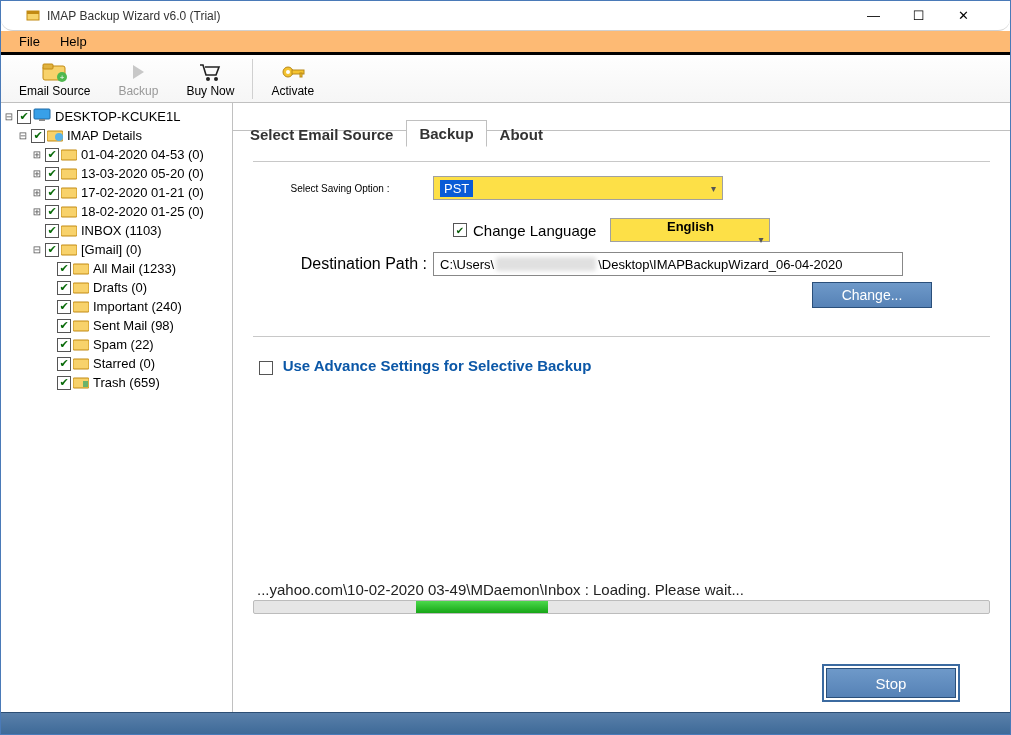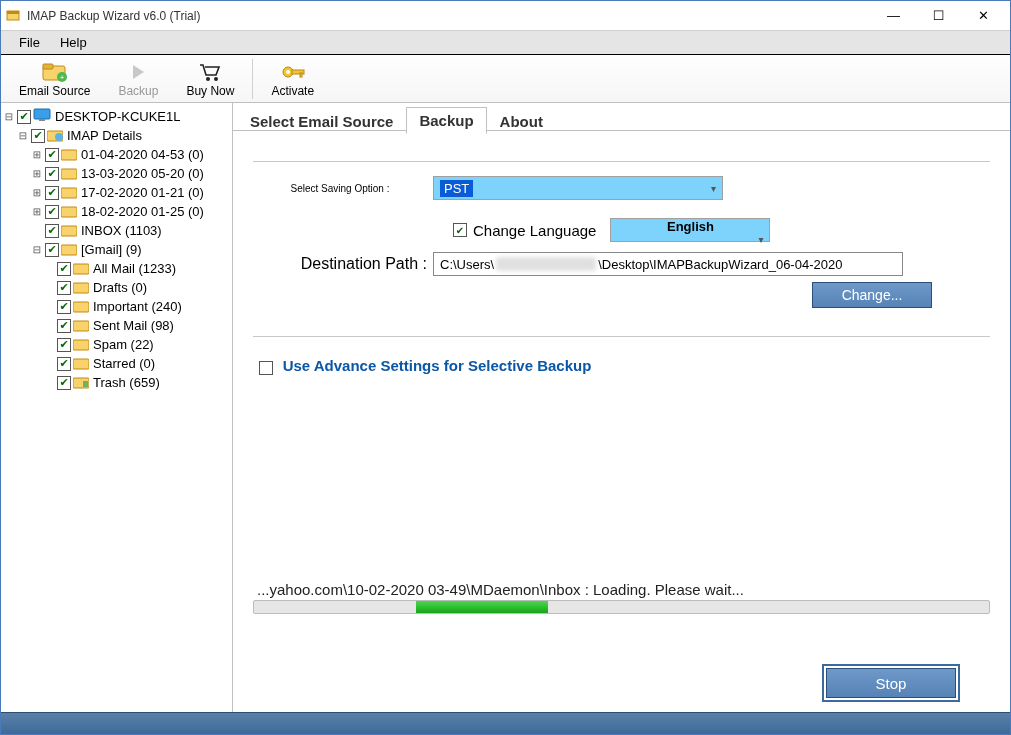--- a/index.html
+++ b/index.html
@@ -13,32 +13,33 @@
   border: 1px solid #4a7ab8;
   display: flex;
   flex-direction: column;
 }
 .titlebar {
   height: 30px;
   background: #fff;
   border-bottom: 1px solid #d0d0d0;
   display: flex;
   align-items: center;
-  padding: 0 4px;
+  padding: 0 24px;
+  border-radius: 12px;
 }
 .titlebar .app-icon { width:16px; height:16px; margin-right:6px; display:flex; align-items:center; justify-content:center; }
 .titlebar .title { flex:1; font-size:12px; color:#333; }
 .titlebar .winbtn { width:45px; height:28px; display:flex; align-items:center; justify-content:center; font-size:13px; }
 .menubar {
   height: 24px;
   display:flex;
   align-items:center;
   padding: 0 8px;
-  background:#e5e5e5;
-  border-bottom: 1px solid #000000;
+  background:#fdba74;
+  border-bottom: 3px solid #000000;
 }
 .menubar .menu-item { padding: 2px 10px; font-size:13px; }
 .toolbar {
   height: 48px;
   background: linear-gradient(#fefefe,#f6f6f6);
   border-bottom: 1px solid #c0c0c0;
   display:flex;
   align-items:center;
   padding: 0 4px;
 }
@@ -62,30 +63,30 @@
 .tree .twisty { width:12px; height:12px; display:flex; align-items:center; justify-content:center; font-size:10px; color:#555; }
 .tree .cb { width:14px; height:14px; border:1px solid #555; display:flex; align-items:center; justify-content:center; margin:0 2px; font-size:11px; color:#0a6b0a; line-height:1; }
 .tree .foldericon { width:16px; height:14px; margin-right:4px; display:flex; align-items:center; justify-content:center; }
 .tree .label { font-size:13px; }
 .indent1 { padding-left:14px; } .indent2 { padding-left:28px; } .indent3 { padding-left:42px; }
 
 .content { flex:1; display:flex; flex-direction:column; background:#fff; }
 .tabs { display:flex; align-items:flex-end; height:28px; padding-left:4px; border-bottom:1px solid #c0c0c0; }
 .tab {
   padding:4px 12px; font-size:15px; font-weight:700; color:#333;
-  border:1px solid transparent; border-bottom:none; position:relative; top:4px;
+  border:1px solid transparent; border-bottom:none; position:relative; top:17px;
 }
 .tab.active { background:#fff; border:1px solid #c0c0c0; border-bottom:1px solid #fff; }
 .pane { flex:1; padding:30px 20px 10px 20px; display:flex; flex-direction:column; }
 .hr { height:1px; background:#c8c8c8; margin:0 0 14px 0; }
 .formrow { display:flex; align-items:center; margin-bottom:18px; }
 .formrow .lbl { width:180px; text-align:center; font-size:10px; color:#000; padding-right:6px; }
 .formrow .lbl2 { width:180px; text-align:right; font-size:16px; padding-right:6px; }
 .select {
-  border:1px solid #a0a0a0; height:24px; display:flex; align-items:center; padding:0 6px; background:#7dd3fc; font-size:13px;
+  border:1px solid #a0a0a0; height:24px; display:flex; align-items:center; padding:0 6px; background:#fde047; font-size:13px;
 }
 .select.wide { width:290px; }
 .select.lang { width:160px;flex-direction:column; }
 .select .caret { margin-left:auto; color:#555; font-size:10px; }
 .selopt {
   background:#0a5bd6; color:#fff; padding:1px 4px; font-size:13px;
 }
 .textbox {
   border:1px solid #888; height:24px; width:470px; padding:8px 6px; font-size:13px; display:flex; align-items:center; overflow:hidden; white-space:nowrap;
 }
@@ -249,21 +250,21 @@
           <span class="label">INBOX (1103)</span>
         </div>
       <div class="row indent2">
           <span class="twisty">⊟</span>
           <span class="cb">✔</span>
           <span class="foldericon">
             <svg class="folder-svg">
               <rect x="0" y="2" width="16" height="10" rx="1" fill="#f8d26b" stroke="#c28a12"></rect>
             </svg>
           </span>
-          <span class="label">[Gmail] (9)</span>
+          <span class="label">[Gmail] (0)</span>
         </div>
       <div class="row indent3">
           <span class="tline"></span>
           <span class="cb">✔</span>
           <span class="foldericon">
             <svg class="folder-svg">
               <rect x="0" y="2" width="16" height="10" rx="1" fill="#f8d26b" stroke="#c28a12"></rect>
             </svg>
           </span>
           <span class="label">All Mail (1233)</span>

